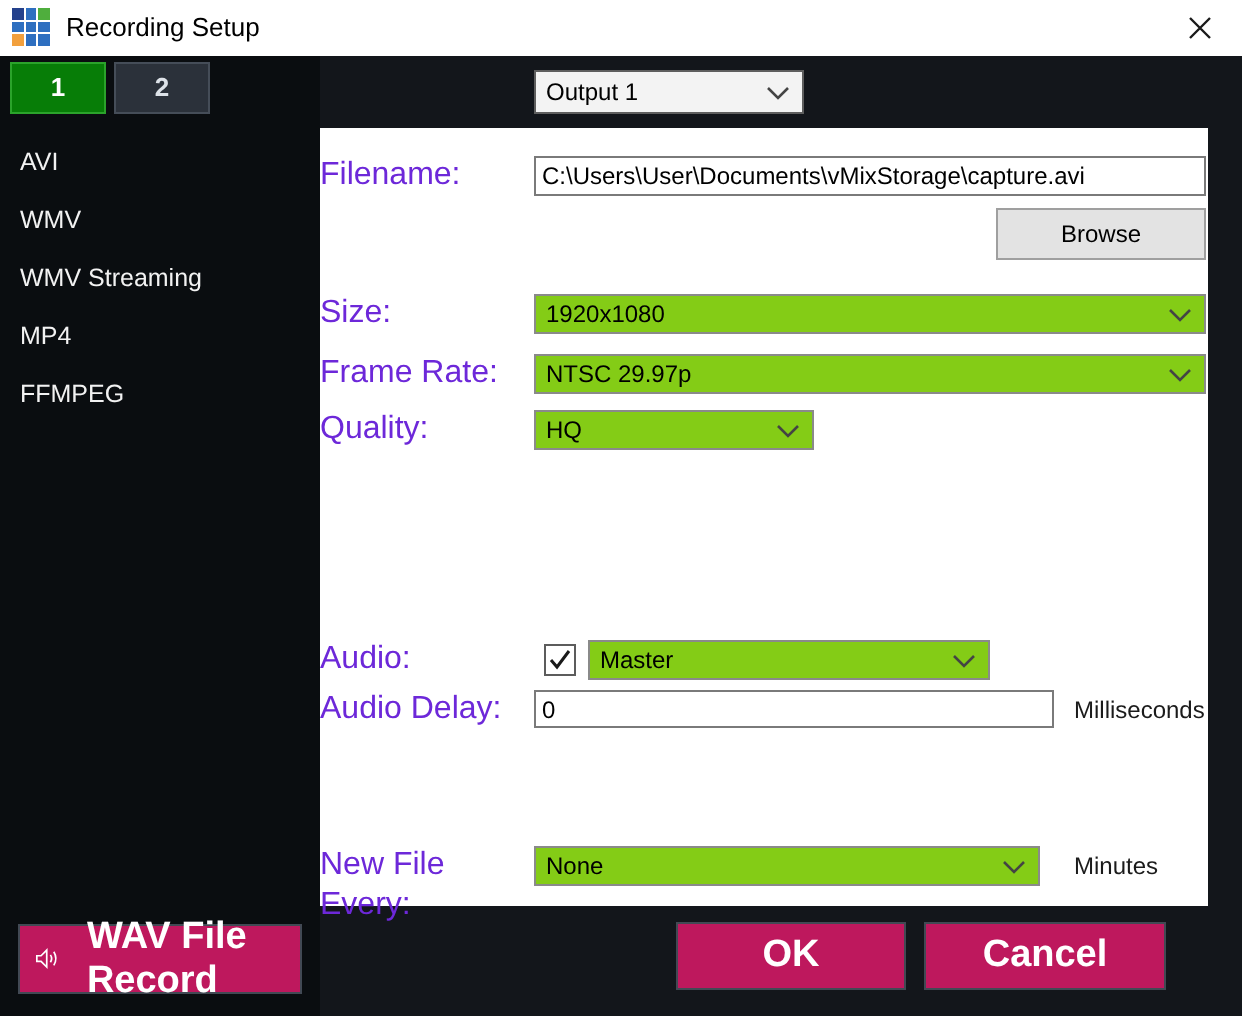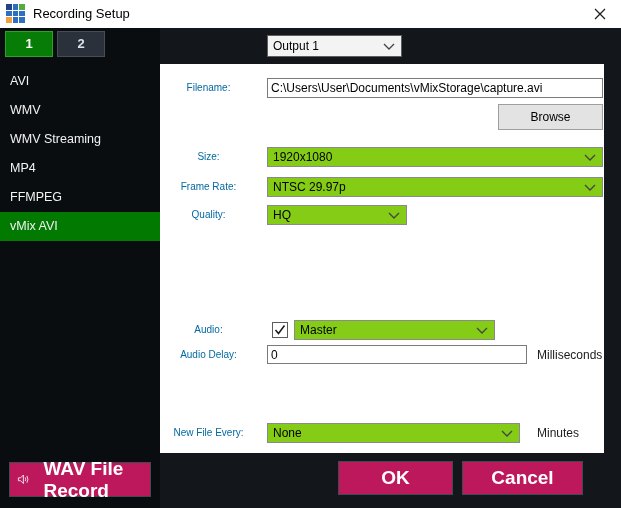--- a/index.html
+++ b/index.html
@@ -28,22 +28,22 @@
 
   
   .combo { position:absolute; background:#84cc16; border:1px solid #8a8a8a; font-size:12px; color:#000;
            display:flex; align-items:center; cursor:pointer; }
   .combo .val { flex:1; padding-left:5px; white-space:nowrap; overflow:hidden; }
   .combo .chev { padding-right:6px; display:flex; align-items:center; }
   .output-combo { left:267px; top:35px; width:135px; height:22px; background:#f3f3f3; border-color:#5e5e5e; }
 
   
   .panel { position:absolute; left:160px; top:64px; width:444px; height:389px; background:#ffffff; }
-  .flabel { position:absolute; left:0; width:97px; height:20px; line-height:20px; text-align:center;
-            font-size:10px; color:#0369a1; }
+  .flabel { position:absolute; left:0; width:97px; height:20px; line-height:20px; text-align:left;
+            font-size:16px; color:#6d28d9; }
   .unit { position:absolute; left:377px; height:20px; line-height:20px; font-size:12px; color:#1b1b1b; }
   .tinput { position:absolute; height:20px; background:#fff; border:1px solid #7a7a7a; font-family:"Liberation Sans",sans-serif;
             font-size:12px; color:#000; padding:0 3px; }
   .pcombo { height:20px; }
   .browse-btn { position:absolute; left:338px; top:40px; width:105px; height:26px; background:#e3e3e3;
                 border:1px solid #9f9f9f; font-size:12px; color:#000000; text-align:center; line-height:24px; cursor:pointer; }
   .checkbox { position:absolute; left:112px; top:258px; width:16px; height:16px; background:#fff;
               border:1px solid #5c5c5c; cursor:pointer; display:flex; align-items:center; justify-content:center; }
 
   
@@ -91,21 +91,20 @@
         </svg>
     </span>
   </div>
 
   <div class="sidebar">
     <div class="side-item">AVI</div>
     <div class="side-item">WMV</div>
     <div class="side-item">WMV Streaming</div>
     <div class="side-item">MP4</div>
     <div class="side-item">FFMPEG</div>
-    <div class="side-item selected">vMix AVI</div>
   </div>
 
   <div class="panel">
 
     <span class="flabel" style="top:14px;">Filename:</span>
     <input class="tinput" style="left: 107px; top: 14px; width: 336px;" type="text" value="C:\Users\User\Documents\vMixStorage\capture.avi">
 
     <div class="browse-btn">Browse</div>
 
     <span class="flabel" style="top:83px;">Size:</span>

